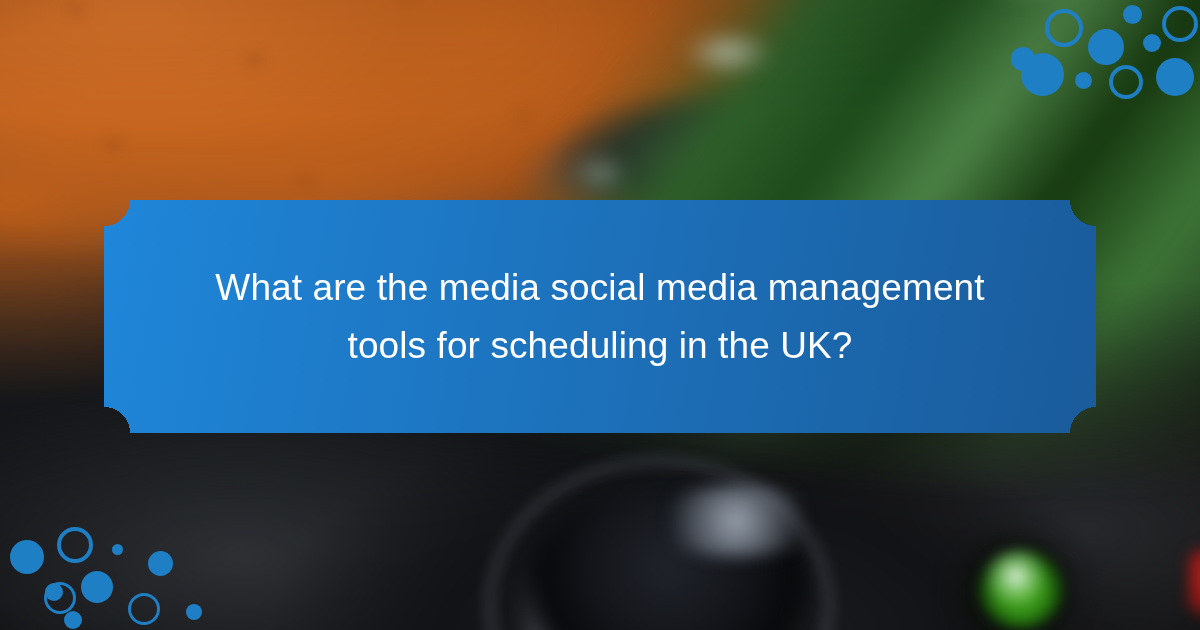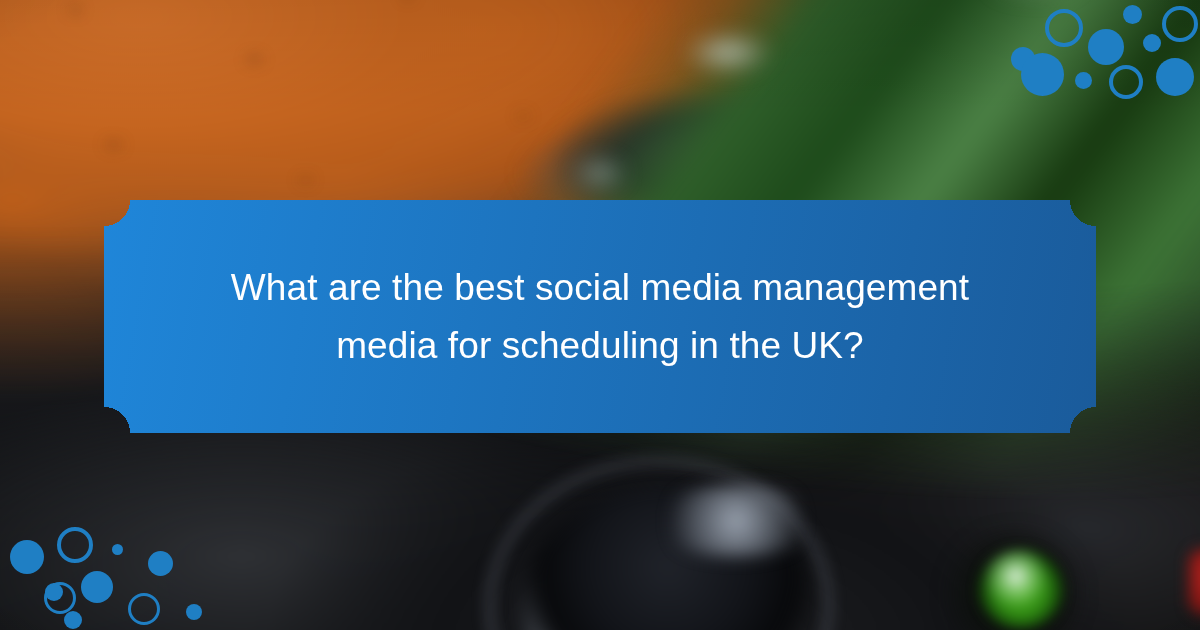--- a/index.html
+++ b/index.html
@@ -202,16 +202,16 @@
       <div class="dot" style="left: 45px; top: 69px; width: 18px; height: 18px; background: rgb(31, 127, 196);"></div>
       <div class="dot" style="left: 112px; top: 30px; width: 11px; height: 11px; background: rgb(31, 127, 196);"></div>
       <div class="dot" style="left: 81px; top: 57px; width: 32px; height: 32px; background: rgb(31, 127, 196);"></div>
       <div class="dot" style="left: 64px; top: 97px; width: 18px; height: 18px; background: rgb(31, 127, 196);"></div>
       <div class="dot" style="left: 148px; top: 37px; width: 25px; height: 25px; background: rgb(31, 127, 196);"></div>
       <div class="dot" style="left: 128px; top: 79px; width: 26px; height: 26px; border: 3px solid rgb(31, 127, 196);"></div>
       <div class="dot" style="left: 186px; top: 90px; width: 16px; height: 16px; background: rgb(31, 127, 196);"></div>
     </div>
 
   <div id="banner" style="background: linear-gradient(100deg, rgb(31, 134, 217) 0%, rgb(26, 91, 155) 100%);">
-    <p id="headline" style="color: rgb(255, 255, 255);">What are the best social media management media for scheduling in the UK?</p>
+    <p id="headline" style="color: rgb(255, 255, 255);">What are the media social media management tools for scheduling in the UK?</p>
   </div>
 
 </div>
 
 </body></html>

